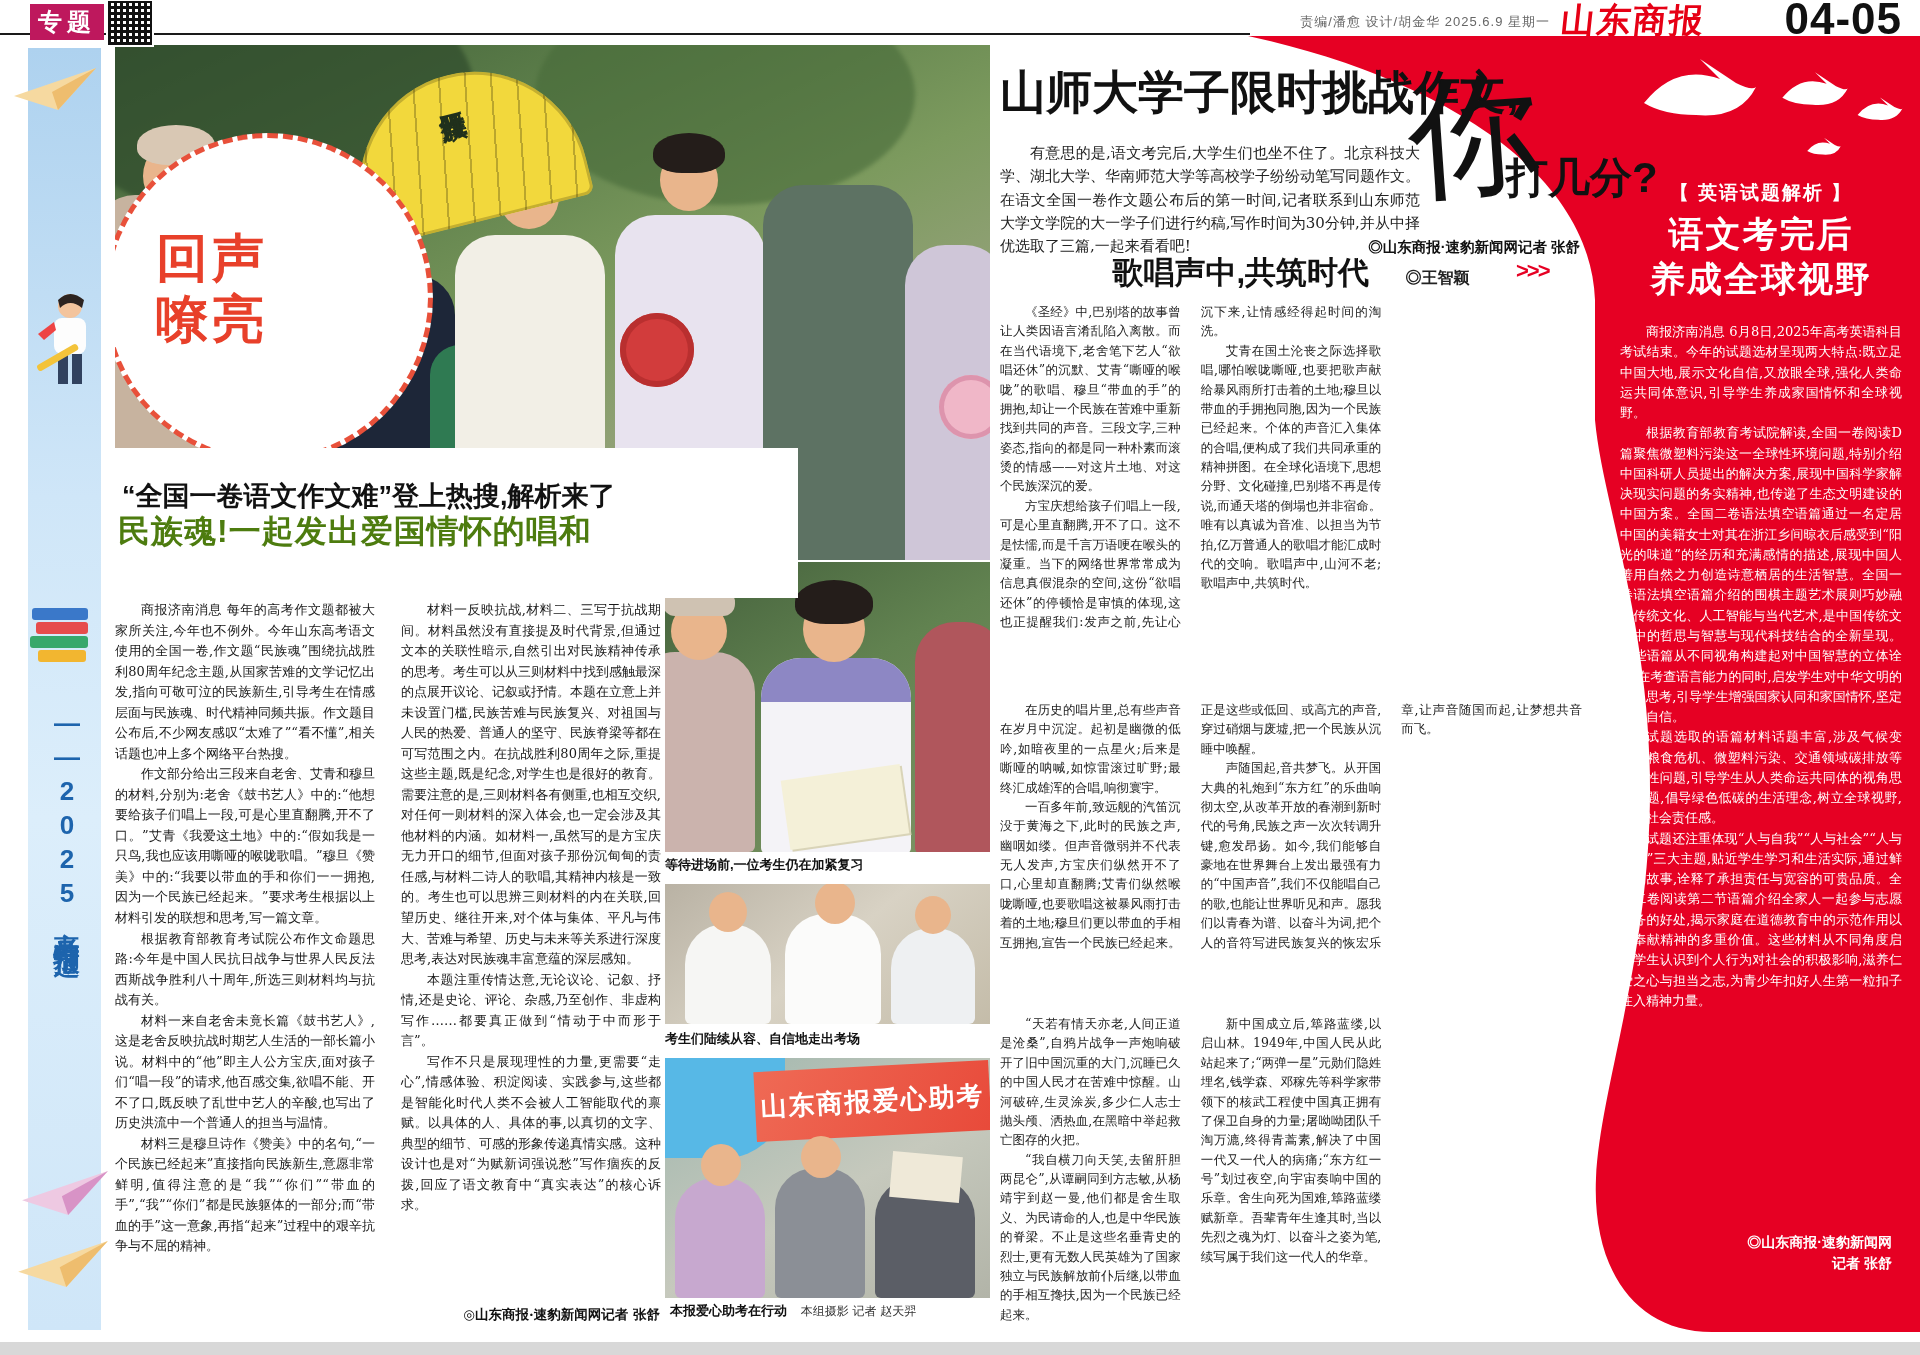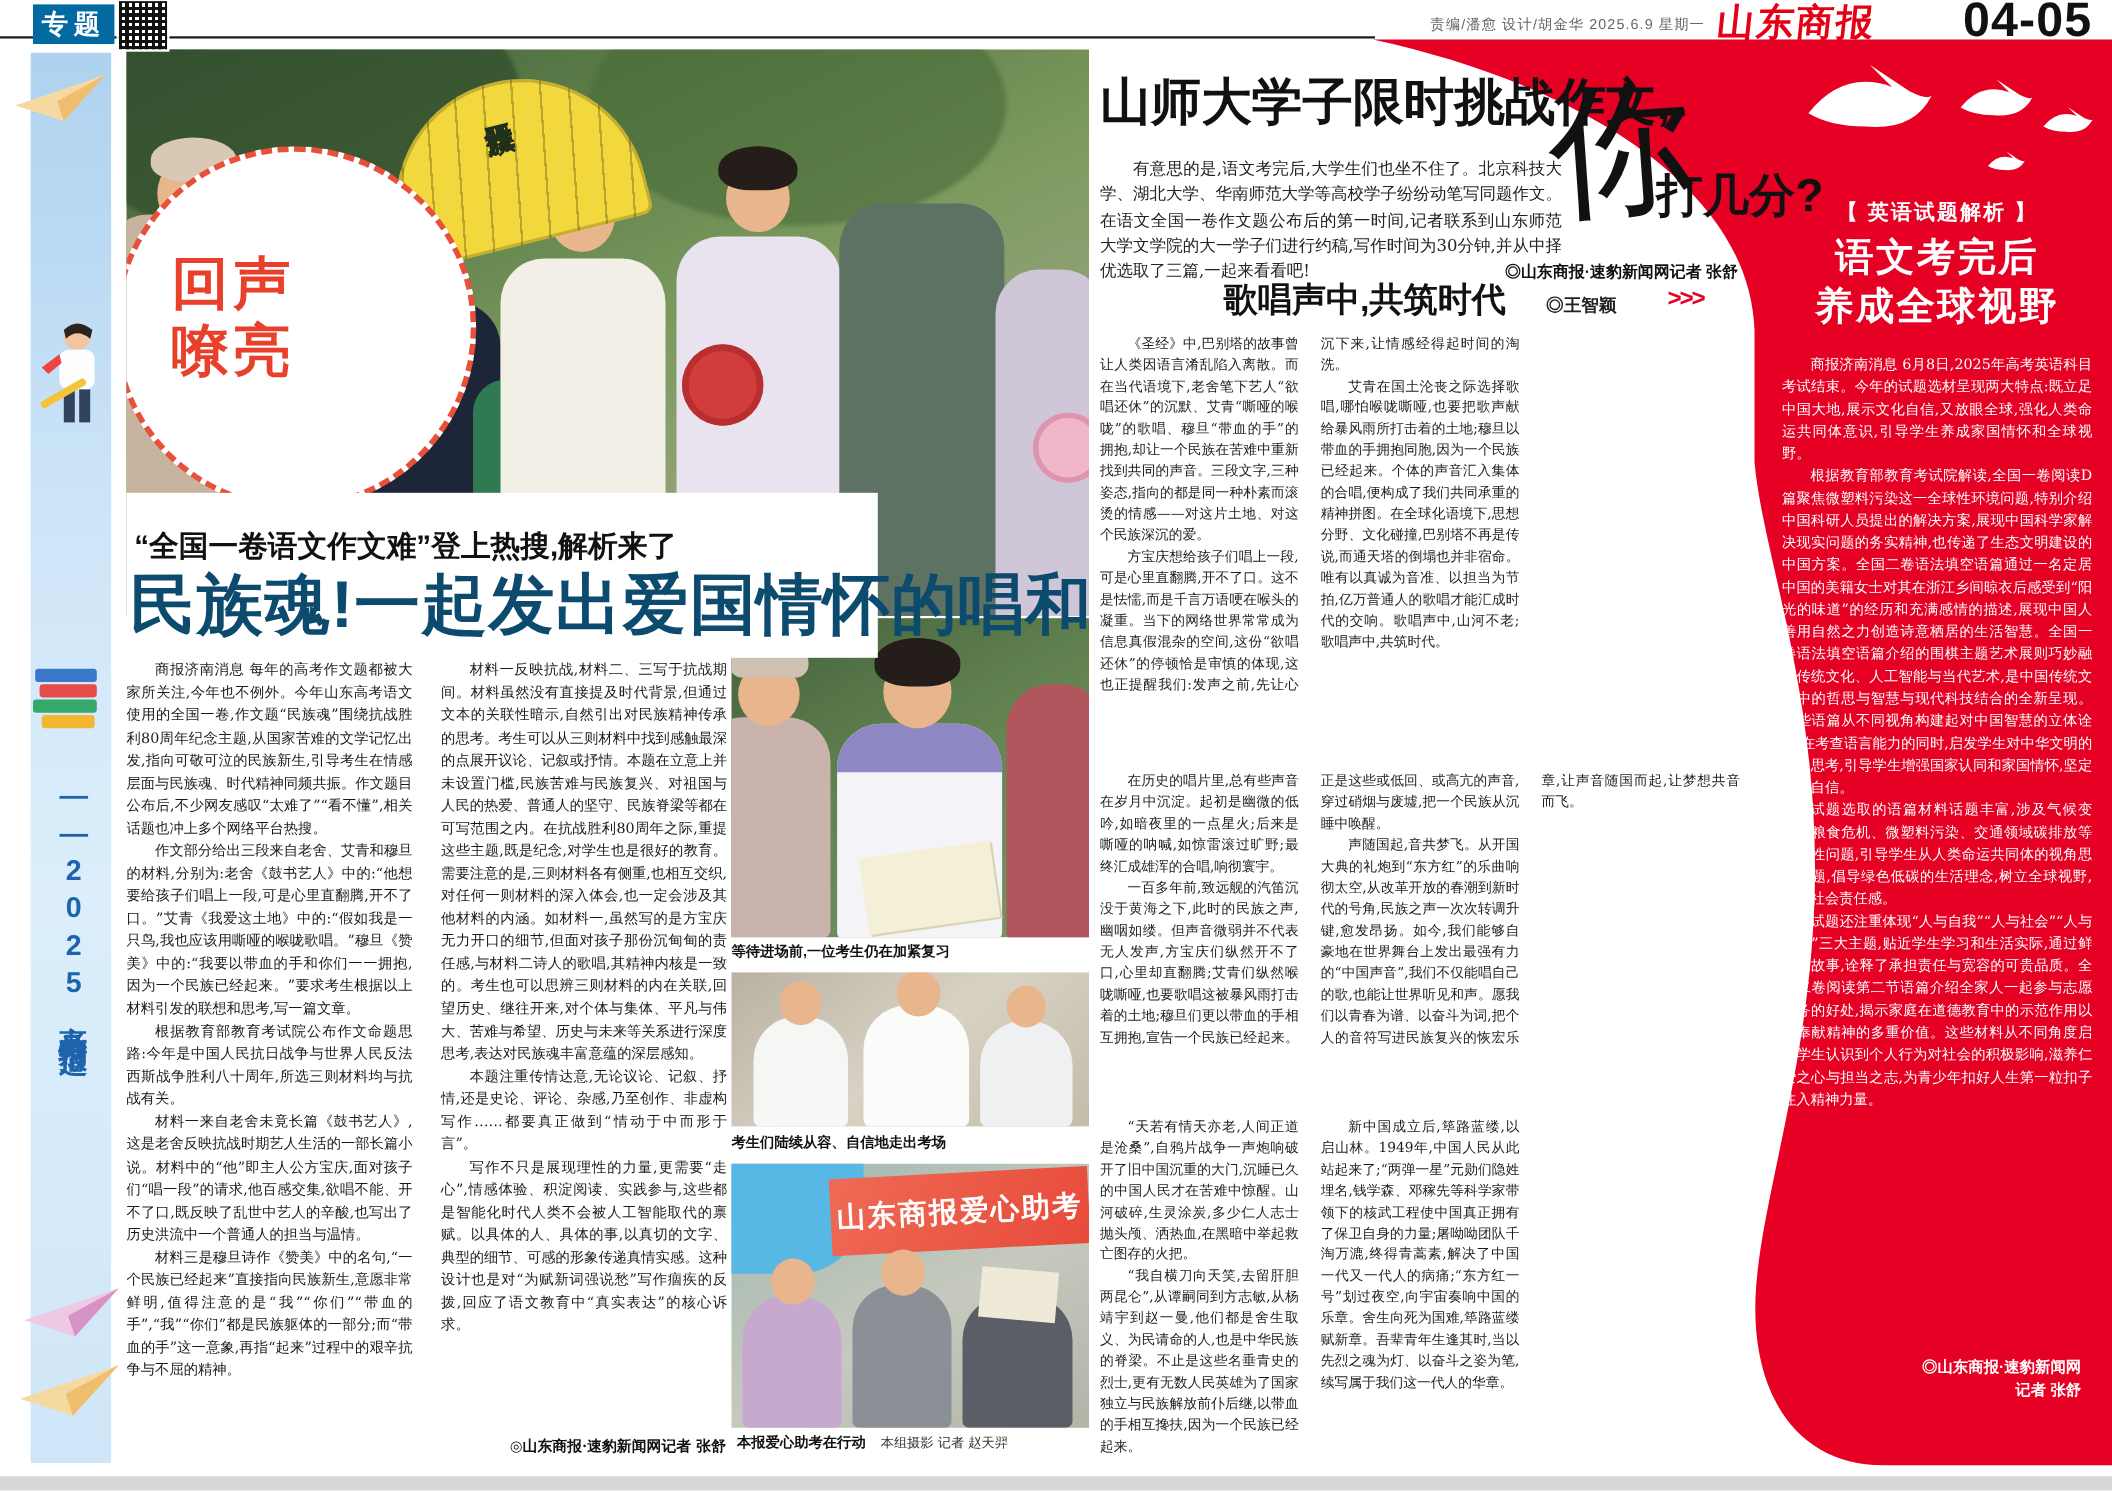--- a/index.html
+++ b/index.html
@@ -2,21 +2,21 @@
 <html><head>
 <meta charset="utf-8">
 <style>
   * { margin:0; padding:0; box-sizing:border-box; }
   html,body { background:#e9e9e9; font-family:"Liberation Sans", sans-serif; }
   .page { position:relative; width:1920px; height:1355px; background:#fff; overflow:hidden; margin:0 auto; }
   .abs { position:absolute; }
 
   
   .hdr-rule { left:0; top:33px; width:1250px; height:2px; background:#1a1a1a; }
-  .sec-badge { left:30px; top:4px; width:74px; height:36px; background:#0369a1; color:#fff;
+  .sec-badge { left:30px; top:4px; width:74px; height:36px; background:#be185d; color:#fff;
     font-size:24px; font-weight:900; display:flex; align-items:center; justify-content:center; letter-spacing:5px; z-index:5;}
   .qr { left:108px; top:1px; width:44px; height:44px; z-index:5;
     background:
       repeating-linear-gradient(0deg,#111 0 3px,transparent 3px 6px),
       repeating-linear-gradient(90deg,#111 0 3px,#fff 3px 6px); outline:2px solid #fff;}
   .ed-line { right:370px; top:13px; font-size:13px; color:#666; letter-spacing:1px; }
   .masthead { right:215px; top:-2px; font-size:34px; font-weight:900; color:#e60015; transform:skewX(-6deg); letter-spacing:2px;}
   .pageno { right:18px; top:-6px; font-size:44px; font-weight:700; color:#111; letter-spacing:1px;}
 
   
@@ -46,21 +46,21 @@
   .round-fan { position:absolute; border-radius:50%; }
   .echo-circle { position:absolute; left:-12px; top:88px; width:330px; height:330px; border-radius:50%;
     background:#fff; border:5px dashed #e8503a; }
   .echo-text { position:absolute; left:48px; top:90px; font-size:52px; line-height:1.18; font-weight:900; color:#e8402a; letter-spacing:4px;}
 
   
   .lead-white { left:115px; top:448px; width:683px; height:150px; background:#fff; z-index:2;}
   .lead-caption { left:120px; top:452px; width:670px; font-size:13px; font-weight:700; color:#111; z-index:3;}
   .lead-caption .credit { font-weight:400; color:#444; font-size:12px; margin-left:14px; font-family:"DejaVu Serif",serif;}
   .kicker { left:122px; top:478px; width:672px; font-size:27px; font-weight:900; color:#111; z-index:3; letter-spacing:0px;}
-  .headline { left:118px; top:510px; width:690px; font-size:60px; font-weight:900; color:#0c4a6e; z-index:3; letter-spacing:1px; white-space:nowrap;}
+  .headline { left:118px; top:510px; width:690px; font-size:32px; font-weight:900; color:#4d7c0f; z-index:3; letter-spacing:1px; white-space:nowrap;}
   .lead-body { left:115px; top:600px; width:546px; height:700px; column-count:2; column-gap:26px;
     font-family:"DejaVu Serif","Liberation Serif",serif; font-size:13px; line-height:1.58; text-align:justify; color:#191919; overflow:hidden;}
   .lead-body p { text-indent:2em; }
   .lead-byline { left:400px; top:1306px; width:260px; text-align:right; font-size:13.5px; font-weight:700; color:#111;
     font-family:"DejaVu Serif",serif;}
 
   
   .ph { overflow:hidden; }
   .ph-cap { font-size:13px; font-weight:700; color:#111; }
   .ph-cap .credit { font-weight:400; color:#333; font-size:12px; margin-left:10px; font-family:"DejaVu Serif",serif;}

